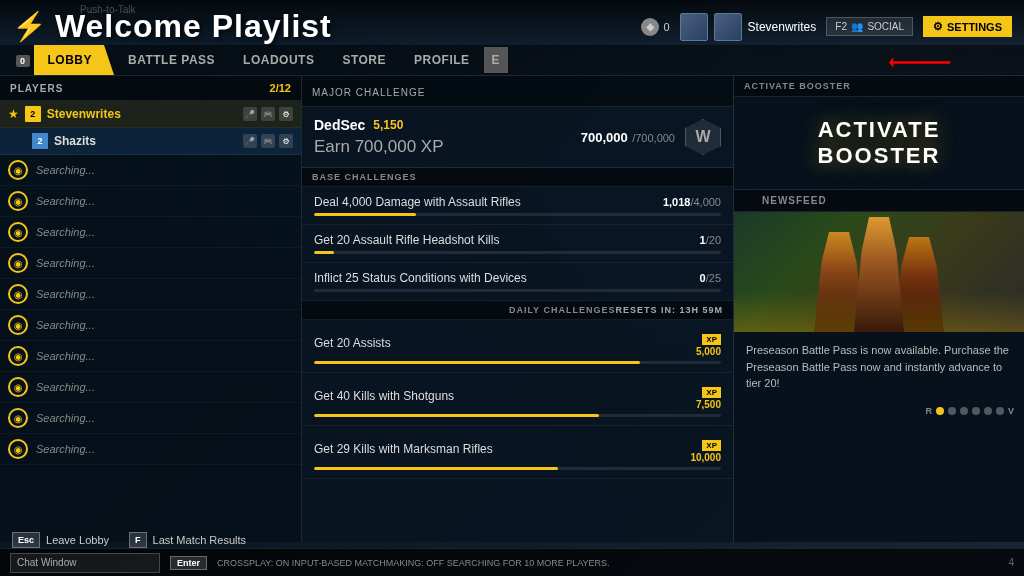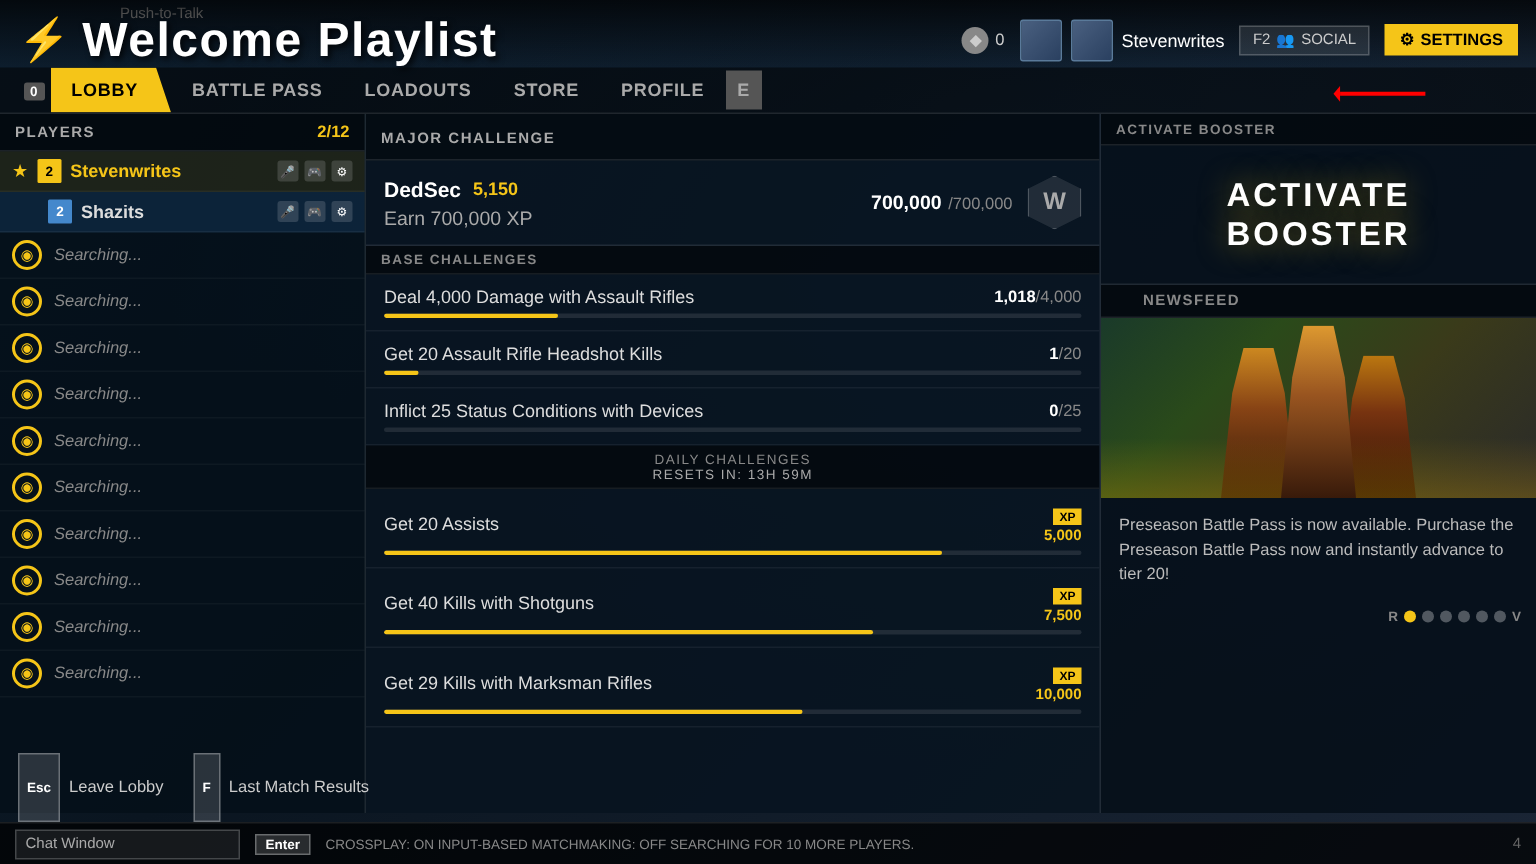--- a/index.html
+++ b/index.html
@@ -156,21 +156,21 @@
     .main {
       position: relative;
       z-index: 10;
       display: flex;
       height: calc(576px - 110px);
       gap: 0;
     }
 
     
     .players-panel {
-      width: 244px;
+      width: 302px;
       background: rgba(5, 15, 25, 0.85);
       border-right: 1px solid rgba(255,255,255,0.1);
       display: flex;
       flex-direction: column;
     }
     .panel-header {
       display: flex;
       justify-content: space-between;
       align-items: center;
       padding: 6px 10px;
@@ -272,21 +272,21 @@
       color: #ccc;
       display: flex;
       align-items: center;
       gap: 6px;
     }
     .key-badge {
       background: rgba(255,255,255,0.15);
       border: 1px solid rgba(255,255,255,0.3);
       color: #fff;
       font-size: 9px;
-      padding: 17px 5px;
+      padding: 2px 5px;
       font-weight: bold;
     }
 
     
     .chat-bar {
       position: absolute;
       bottom: 0;
       left: 0;
       right: 0;
       height: 28px;
@@ -336,21 +336,21 @@
       flex-direction: column;
       overflow: hidden;
     }
     .challenge-header {
       padding: 6px 10px;
       background: rgba(0,0,0,0.4);
       border-bottom: 1px solid rgba(255,255,255,0.1);
     }
     .challenge-header-title {
       font-size: 10px;
-      font-weight: bold;
+      font-weight: normal;
       color: #aaa;
       letter-spacing: 1px;
     }
 
     
     .major-challenge {
       padding: 10px 12px;
       border-bottom: 1px solid rgba(255,255,255,0.1);
       display: flex;
       align-items: center;
@@ -360,21 +360,21 @@
       font-size: 14px;
       font-weight: bold;
       color: #fff;
     }
     .challenge-xp {
       font-size: 12px;
       color: #f5c518;
       font-weight: bold;
     }
     .challenge-desc {
-      font-size: 13px;
+      font-size: 17px;
       color: #aaa;
     }
     .challenge-progress {
       margin-left: auto;
       text-align: right;
     }
     .progress-val {
       font-size: 13px;
       font-weight: bold;
       color: #fff;
@@ -441,28 +441,27 @@
       height: 100%;
       background: #f5c518;
       border-radius: 2px;
     }
 
     
     .daily-header {
       background: rgba(0,0,0,0.5);
       padding: 4px 10px;
       font-size: 9px;
-      font-weight: normal;
+      font-weight: bold;
       color: #888;
       letter-spacing: 1px;
       border-bottom: 1px solid rgba(255,255,255,0.08);
       display: flex;
       justify-content: flex-end;
       align-items: center;
-      flex-direction: column;
     }
     .resets-text {
       font-size: 9px;
       color: #aaa;
     }
     .xp-badge {
       background: #f5c518;
       color: #000;
       font-size: 8px;
       font-weight: bold;

